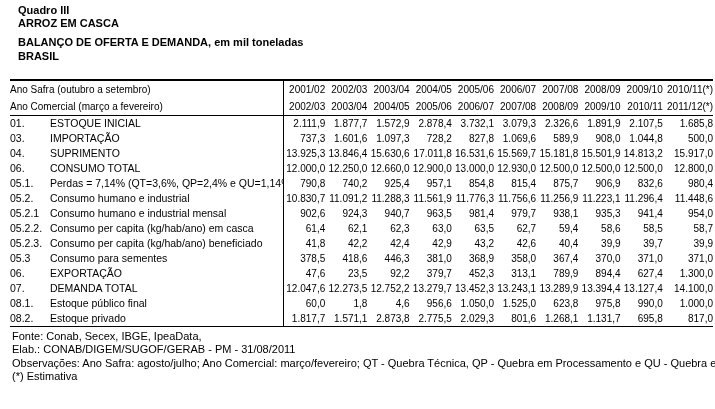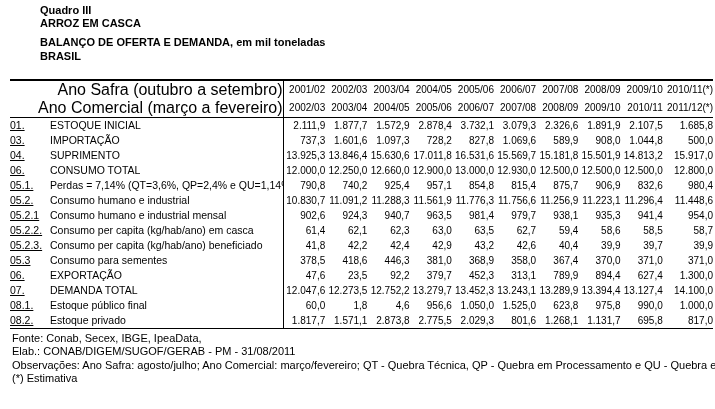--- a/index.html
+++ b/index.html
@@ -1,37 +1,37 @@
 <!DOCTYPE html>
 <html><head>
 <meta charset="utf-8">
 <style>
   html,body { margin:0; padding:0; background:#e8e8e8; }
   .page {
     width:715px; height:409px; background:#ffffff; color:#000;
     font-family:"Liberation Sans", sans-serif; position:relative; overflow:hidden;
     margin:0 auto;
   }
-  .titles { padding:4px 0 0 40px; font-weight:bold; font-size:11px; line-height:13.2px; }
+  .titles { padding:4px 0 0 18px; font-weight:bold; font-size:11px; line-height:13.2px; }
   .titles .t3 { margin-top:6px; }
 
   table.balance {
     border-collapse:collapse; table-layout:fixed;
     width:703px; margin:16px 0 0 10px;
     border-top:2px solid #000; border-bottom:1.5px solid #000;
   }
   table.balance th, table.balance td {
     font-weight:normal; padding:0; vertical-align:middle; overflow:hidden;
   }
-  thead th { height:17px; font-size:16px; text-align:right; white-space:nowrap; }
+  thead th { height:17px; font-size:10px; text-align:left; white-space:nowrap; }
   thead tr:last-child th { border-bottom:1.5px solid #000; }
   th.hlabel { padding-left:40px; border-right:1px solid #000; }
   th.year { font-size:10px; text-align:right; padding-right:2px; }
   tbody td { height:15px; font-size:10.5px; white-space:nowrap; }
-  td.code { padding-left:4px;text-decoration:underline; }
+  td.code { padding-left:4px; }
   td.label { border-right:1px solid #000; }
   td.num { font-size:10px; text-align:right; padding-right:2px; }
 
   .footer { margin:3px 0 0 12px; font-size:11px; line-height:13.4px; white-space:nowrap; }
 </style>
 </head>
 <body>
 
 <div class="page">
 

